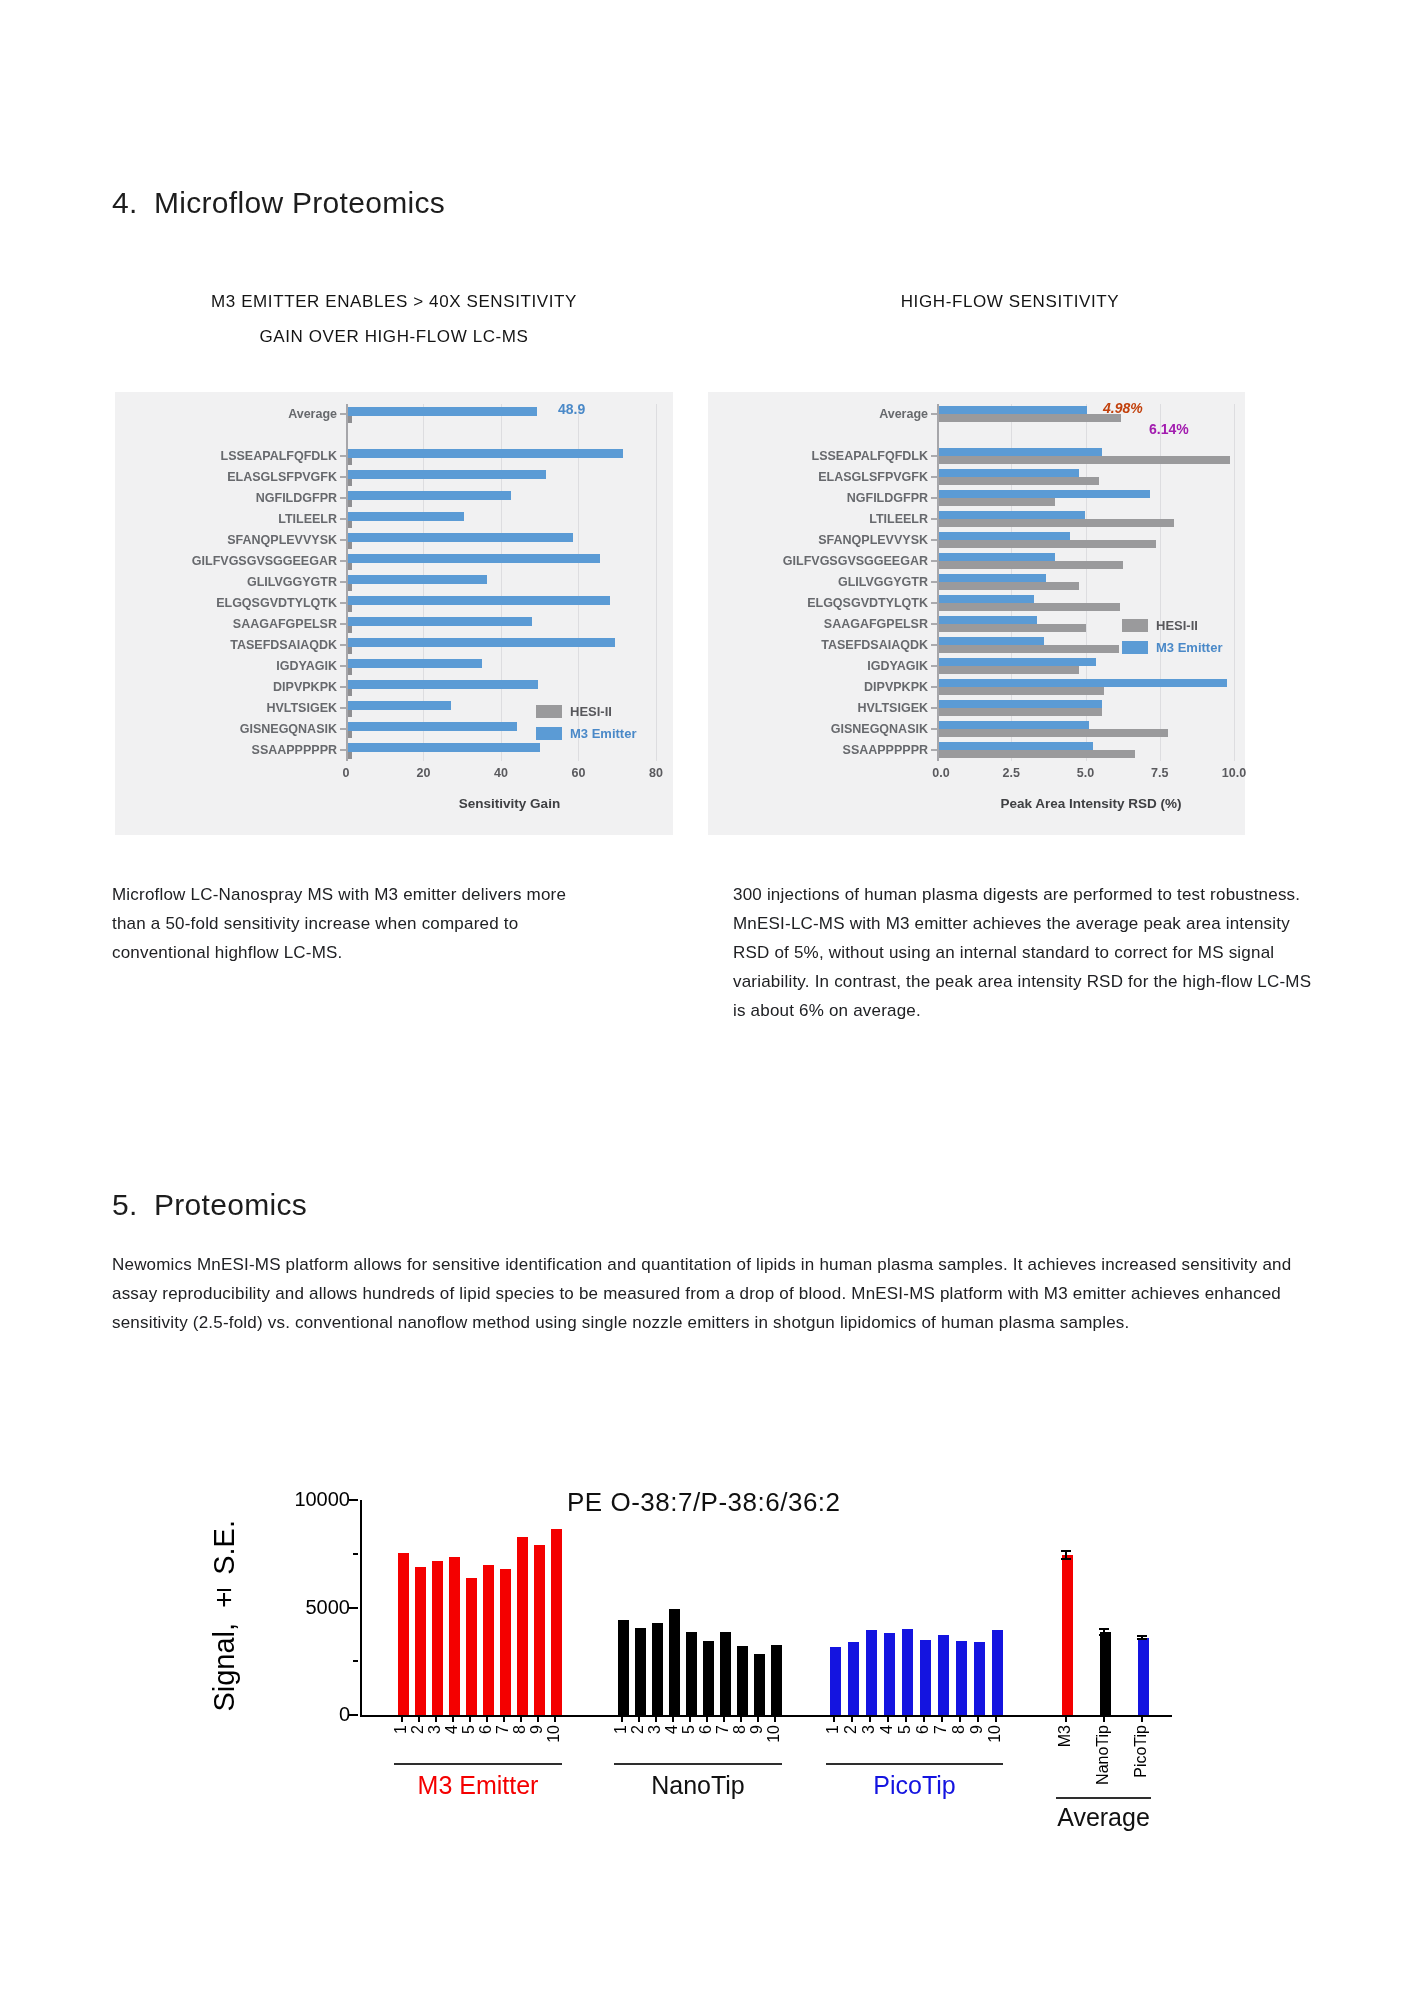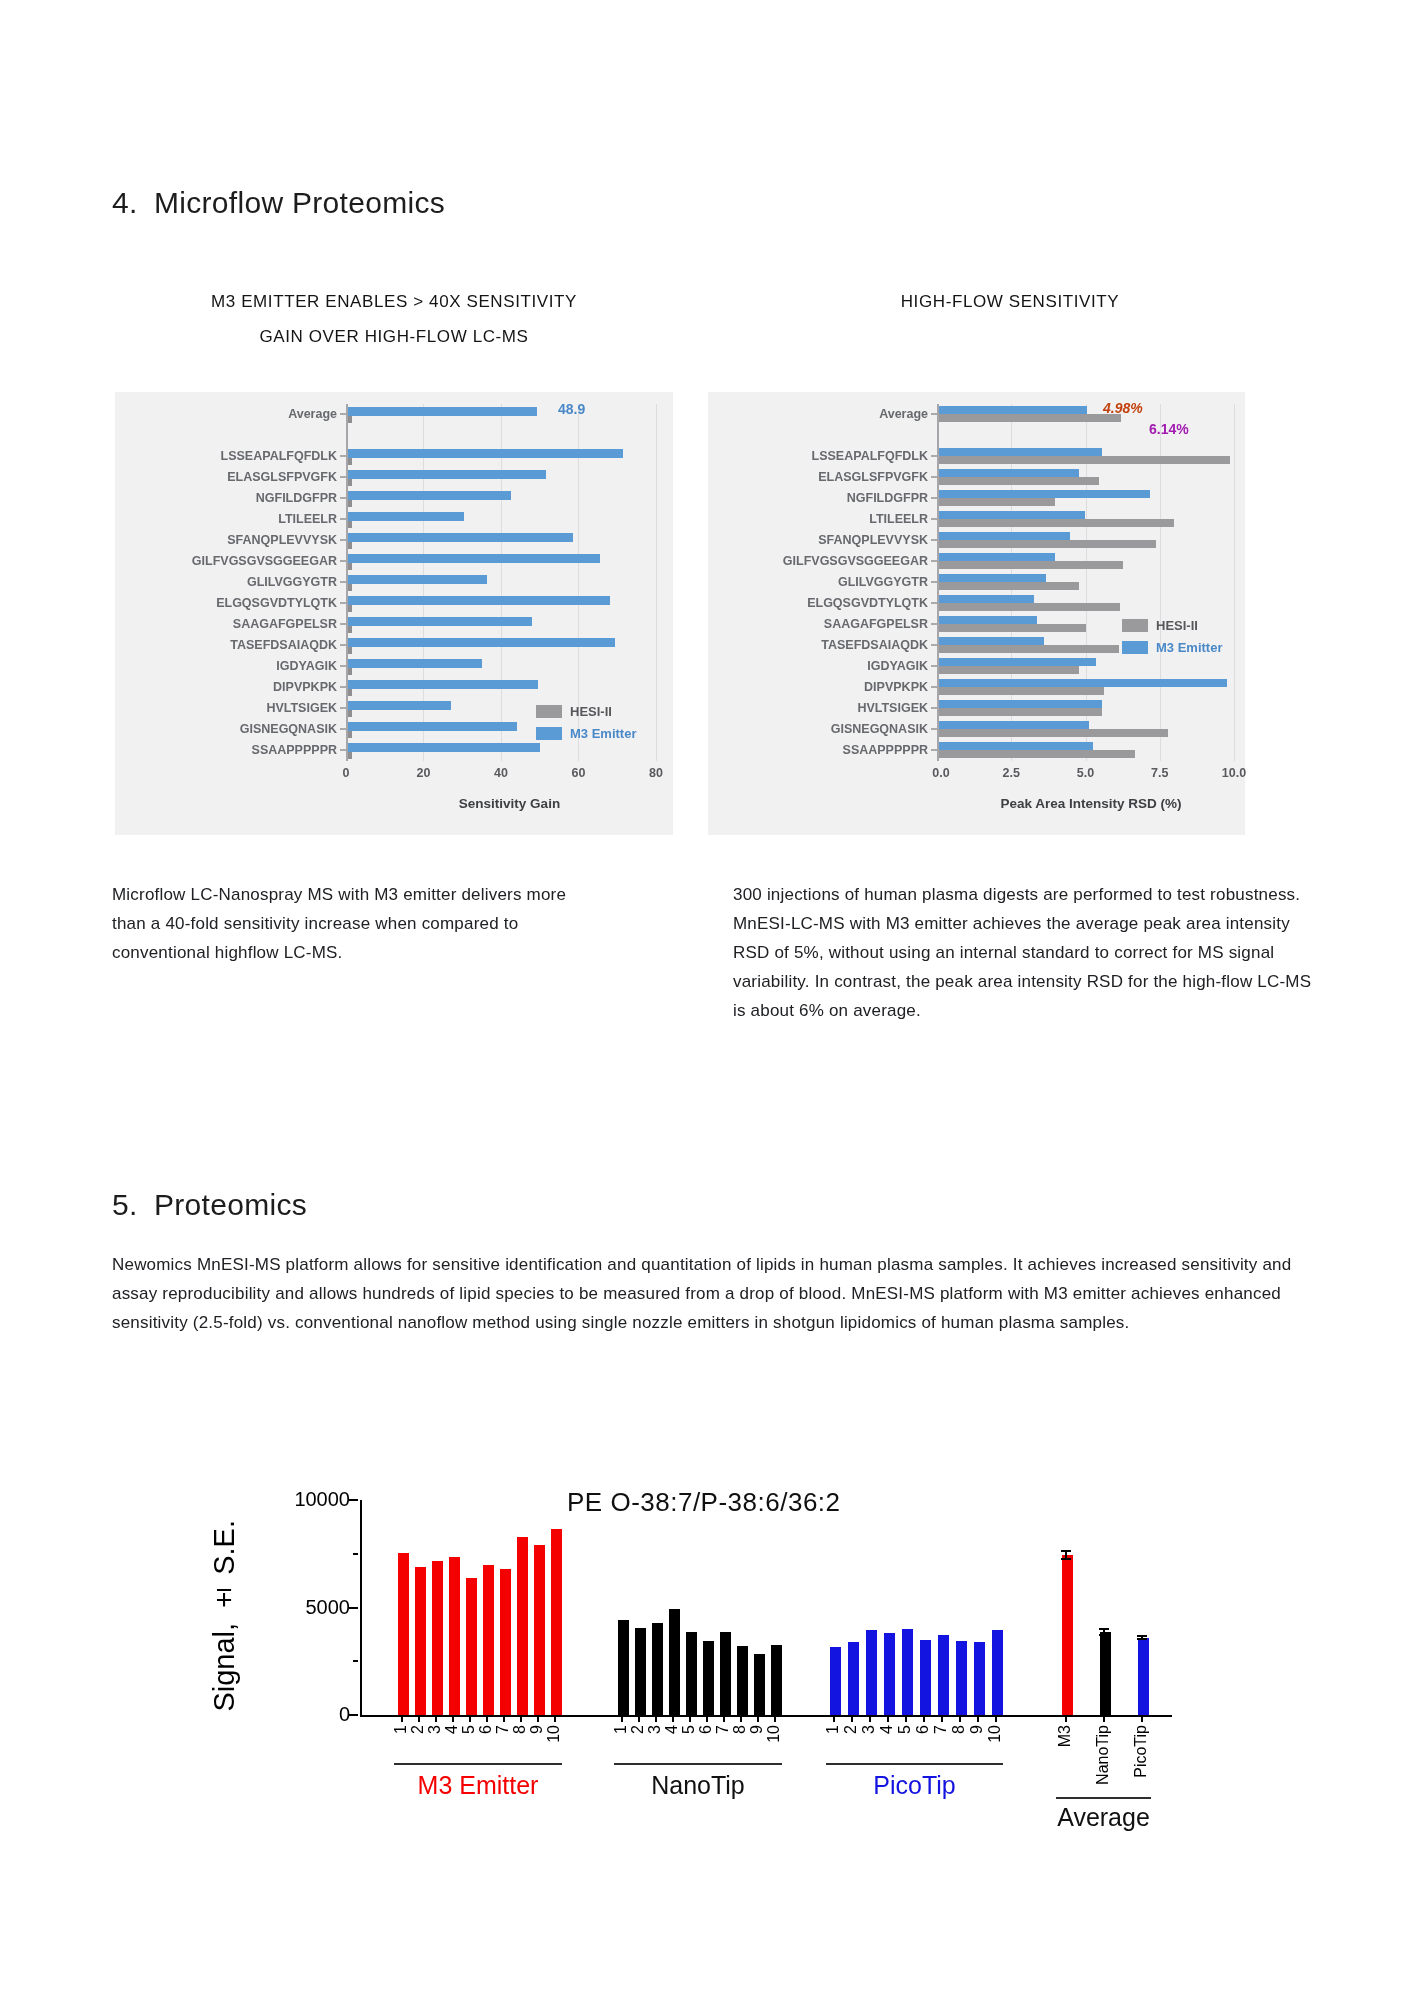--- a/index.html
+++ b/index.html
@@ -301,21 +301,21 @@
       <div class="paxis" style="margin-left: 229px; width: 308px; top: 15px;">
         <span class="xtick" style="left: 4px;">0.0</span>
         <span class="xtick" style="left: 74.2527px;">2.5</span>
         <span class="xtick" style="left: 148.505px;">5.0</span>
         <span class="xtick" style="left: 222.758px;">7.5</span>
         <span class="xtick" style="left: 297.011px;">10.0</span>
       </div>
       <div class="pxlabel" style="left: 229px; width: 308px; top: 404px;">Peak Area Intensity RSD (%)</div>
     </div>
 
-  <p class="caption" style="left:112px;top:880px;width:470px;">Microflow LC-Nanospray MS with M3 emitter delivers more than a 40-fold sensitivity increase when compared to conventional highflow LC-MS.</p>
+  <p class="caption" style="left:112px;top:880px;width:470px;">Microflow LC-Nanospray MS with M3 emitter delivers more than a 50-fold sensitivity increase when compared to conventional highflow LC-MS.</p>
   <p class="caption" style="left:733px;top:880px;width:585px;">300 injections of human plasma digests are performed to test robustness. MnESI-LC-MS with M3 emitter achieves the average peak area intensity RSD of 5%, without using an internal standard to correct for MS signal variability. In contrast, the peak area intensity RSD for the high-flow LC-MS is about 6% on average.</p>
 
   <h2 class="sec" style="left:112px;top:1188px;"><span class="secnum">5.</span><span>Proteomics</span></h2>
 
   <p class="caption" style="left:112px;top:1250px;width:1215px;">Newomics MnESI-MS platform allows for sensitive identification and quantitation of lipids in human plasma samples. It achieves increased sensitivity and assay reproducibility and allows hundreds of lipid species to be measured from a drop of blood. MnESI-MS platform with M3 emitter achieves enhanced sensitivity (2.5-fold) vs. conventional nanoflow method using single nozzle emitters in shotgun lipidomics of human plasma samples.</p>
 
   <div id="chart-bottom" style="left:190px;top:1445px;width:1170px;height:400px;">
       <div class="bplot" style="left: 170px; top: 55px; width: 810px; height: 215px;">
         <div class="bbar" style="left: 36px; width: 11px; height: 162.325px; background: rgb(244, 0, 0);"></div>
         <div class="bbar" style="left: 53px; width: 11px; height: 148.35px; background: rgb(244, 0, 0);"></div>

